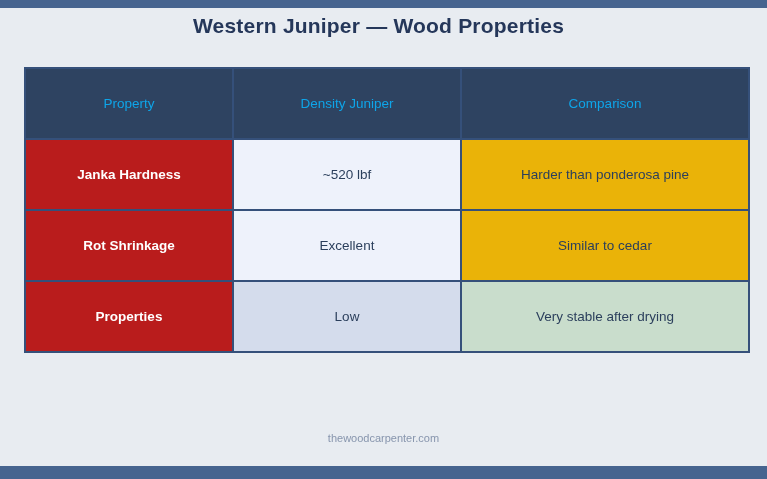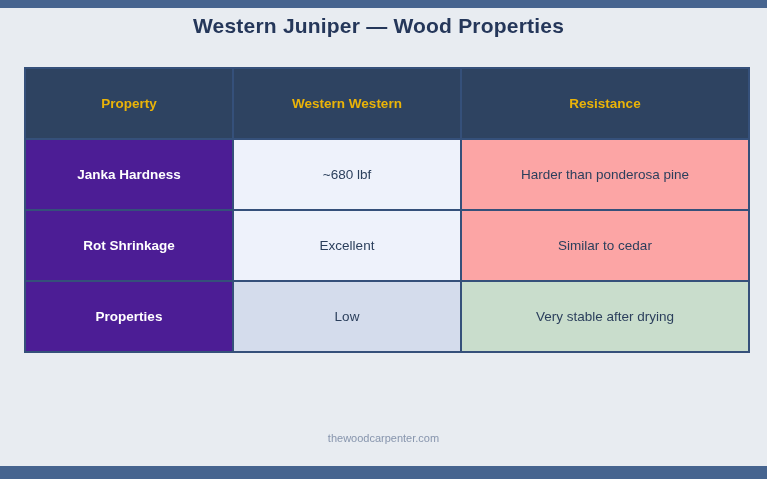--- a/index.html
+++ b/index.html
@@ -62,37 +62,37 @@
     font-size: 13.5px;
     line-height: 1.3;
   }
 
   col.c-prop  { width: 206px; }
   col.c-val   { width: 226px; }
   col.c-cmp   { width: 286px; }
 
   thead th {
     background: #2e4361;
-    color: #eab308;
+    color: #0ea5e9;
     font-size: 14.5px;
-    font-weight: bold;
+    font-weight: normal;
     height: 68px;
   }
 
   td.label-cell {
-    background: #4c1d95;
+    background: #b91c1c;
     color: #ffffff;
     font-weight: bold;
     font-size: 13.5px;
   }
 
   tr.odd td.value-cell { background: #eef2fb; color: #2b3f5c; }
   tr.even td.value-cell { background: #d4dcec; color: #2b3f5c; }
 
-  tr.odd td.compare-cell { background: #fca5a5; color: #2b3f5c; }
+  tr.odd td.compare-cell { background: #eab308; color: #2b3f5c; }
   tr.even td.compare-cell { background: #c9ddcc; color: #2b3f5c; }
 
   .footer-note {
     position: absolute;
     top: 432px;
     left: 0;
     width: 767px;
     text-align: center;
     font-size: 11px;
     color: #8795ad;
@@ -108,28 +108,28 @@
 <div class="table-wrap">
   <table class="props">
     <colgroup>
       <col class="c-prop">
       <col class="c-val">
       <col class="c-cmp">
     </colgroup>
     <thead>
       <tr>
         <th>Property</th>
-        <th>Western Western</th>
-        <th>Resistance</th>
+        <th>Density Juniper</th>
+        <th>Comparison</th>
       </tr>
     </thead>
     <tbody>
       <tr class="odd">
         <td class="label-cell">Janka Hardness</td>
-        <td class="value-cell">~680 lbf</td>
+        <td class="value-cell">~520 lbf</td>
         <td class="compare-cell">Harder than ponderosa pine</td>
       </tr>
       <tr class="odd">
         <td class="label-cell">Rot Shrinkage</td>
         <td class="value-cell">Excellent</td>
         <td class="compare-cell">Similar to cedar</td>
       </tr>
       <tr class="even">
         <td class="label-cell">Properties</td>
         <td class="value-cell">Low</td>

